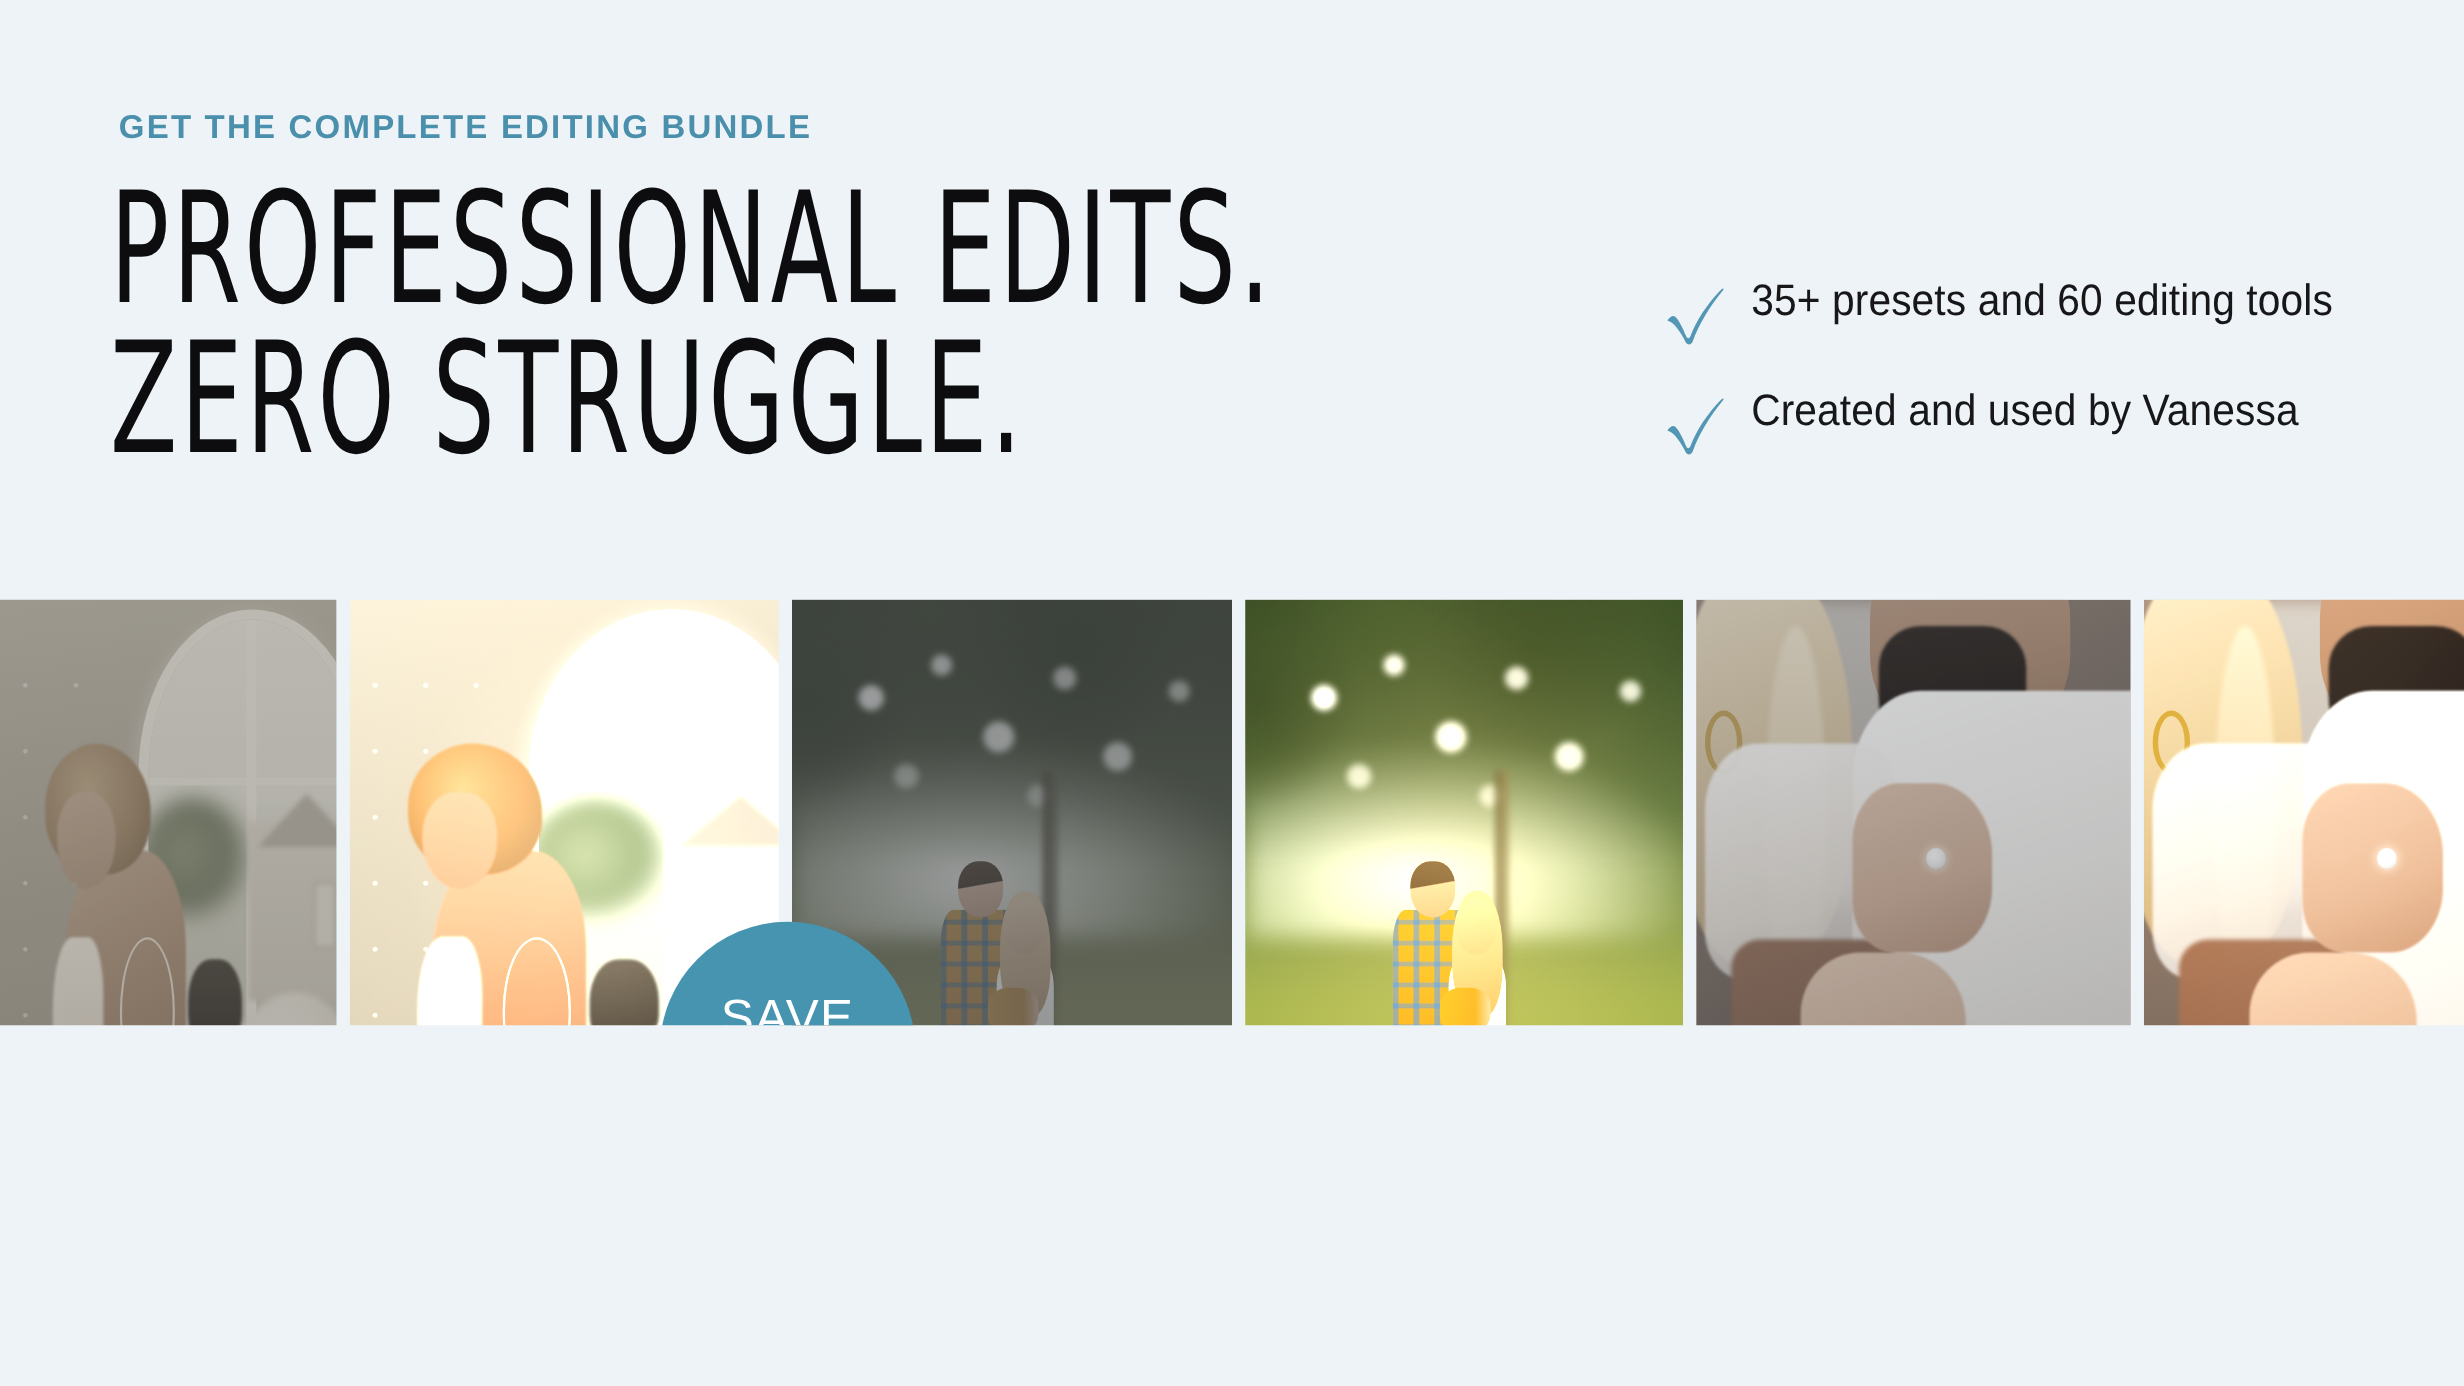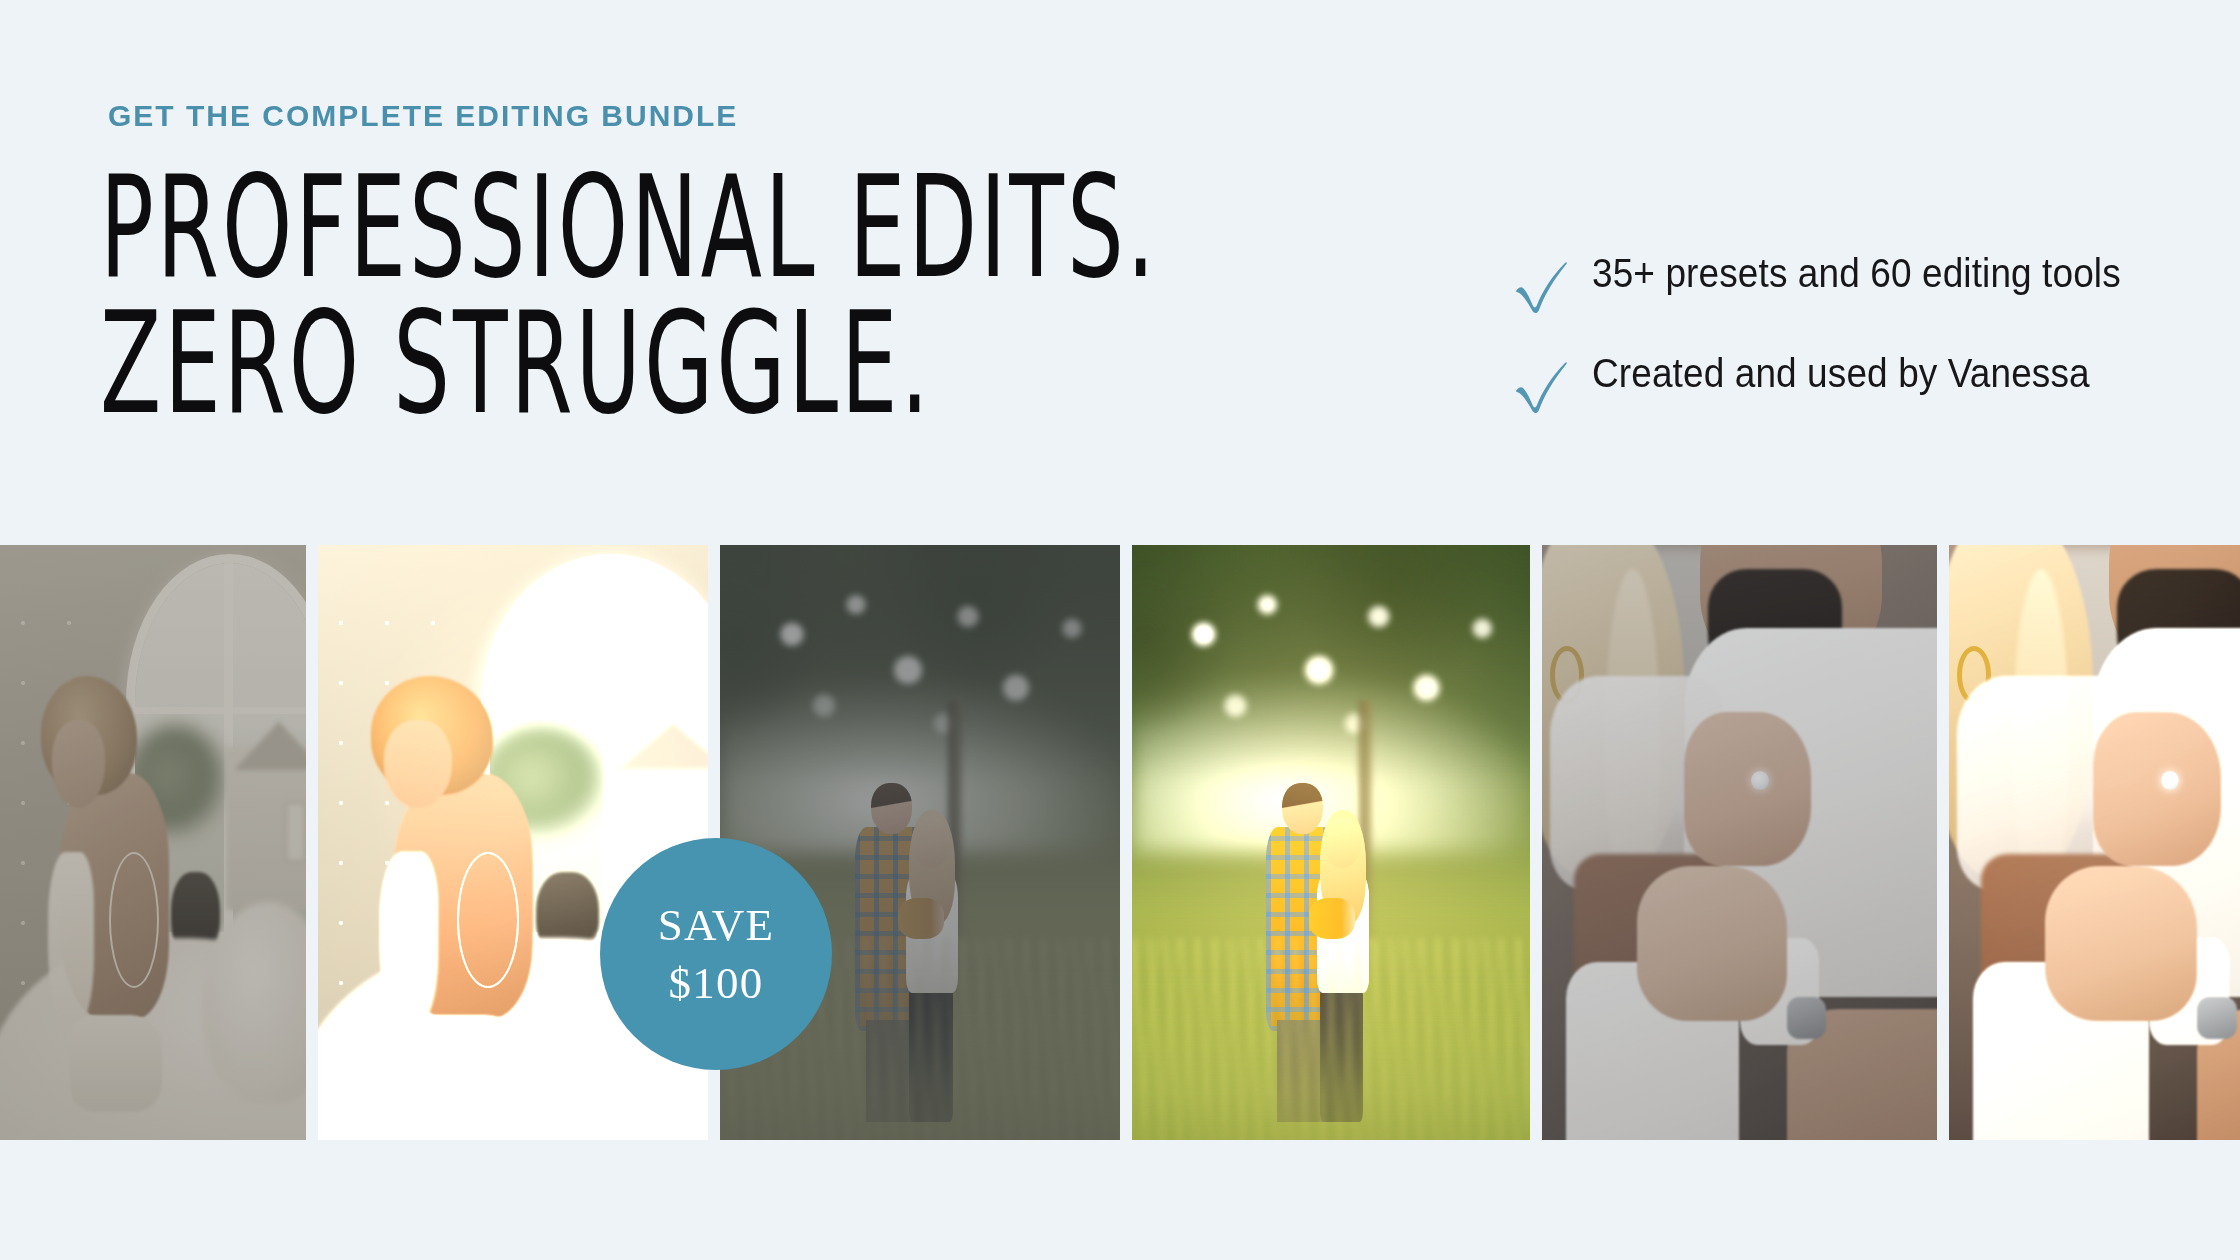--- a/index.html
+++ b/index.html
@@ -12,21 +12,21 @@
     height: 1260px;
     overflow: hidden;
     background: #edf3f6;
     font-family: "Liberation Sans", sans-serif;
     -webkit-font-smoothing: antialiased;
   }
 
   .banner {
     position: relative;
     width: 2240px;
-    height: 1260px;
+    height: 932px;
     background: #edf3f6;
     overflow: hidden;
   }
 
   
   .copy-area {
     position: absolute;
     left: 0;
     top: 0;
     width: 2240px;
@@ -705,21 +705,21 @@
     height: 232px;
     border-radius: 50%;
     background: #4694b0;
     display: flex;
     flex-direction: column;
     align-items: center;
     justify-content: center;
     z-index: 20;
   }
   .save-badge-line {
-    font-family: Liberation Serif, serif;
+    font-family: Liberation Sans, sans-serif;
     font-size: 45px;
     font-weight: 300;
     color: #ffffff;
     letter-spacing: 1.2px;
     line-height: 1.30;
     white-space: nowrap;
   }
 </style>
 </head>
 <body>

